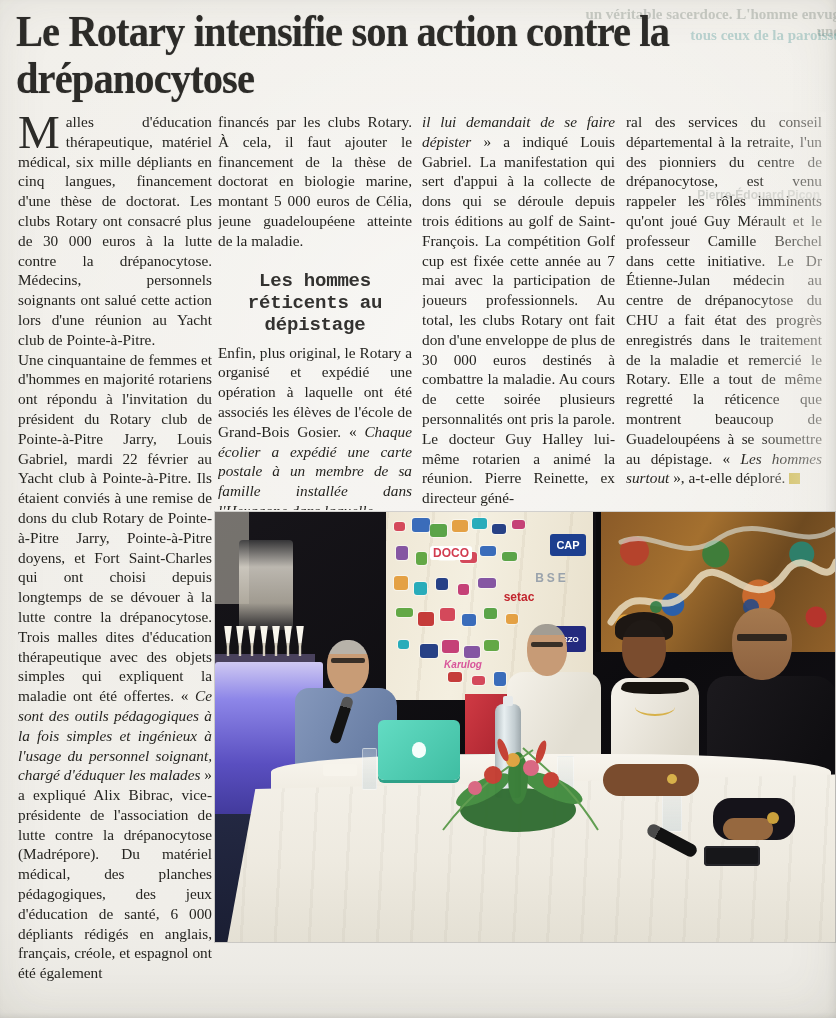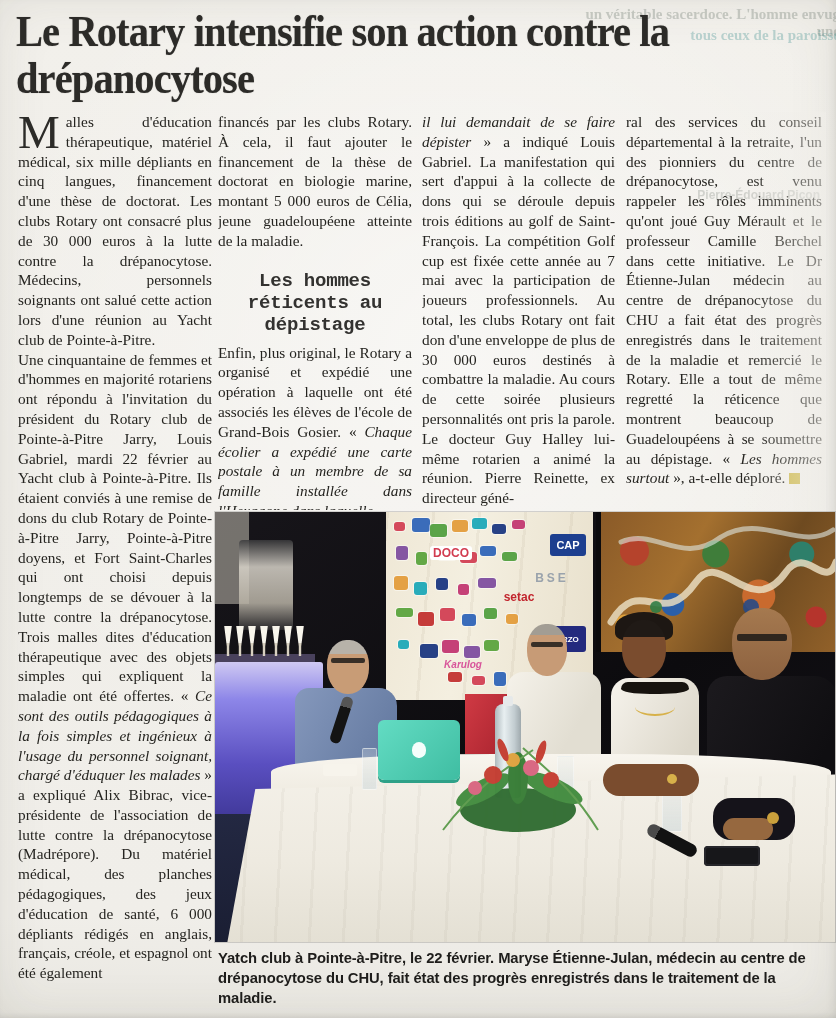--- a/index.html
+++ b/index.html
@@ -280,14 +280,13 @@
 
     <div class="ph armsW"></div>
     <div class="ph braceletW"></div>
     <div class="ph arms4"></div>
     <div class="ph hands4"></div>
     <div class="ph watch4"></div>
     <div class="ph mic mic2"></div>
     <div class="ph phone"></div>
   </div>
 
-  <div class="caption">Yatch club à Pointe-à-Pitre, le 22 février. Maryse Étienne-Julan, médecin au centre de drépanocytose du CHU, fait état des progrès enregistrés dans le traitement de la maladie.</div>
 </div>
 
 </body></html>

